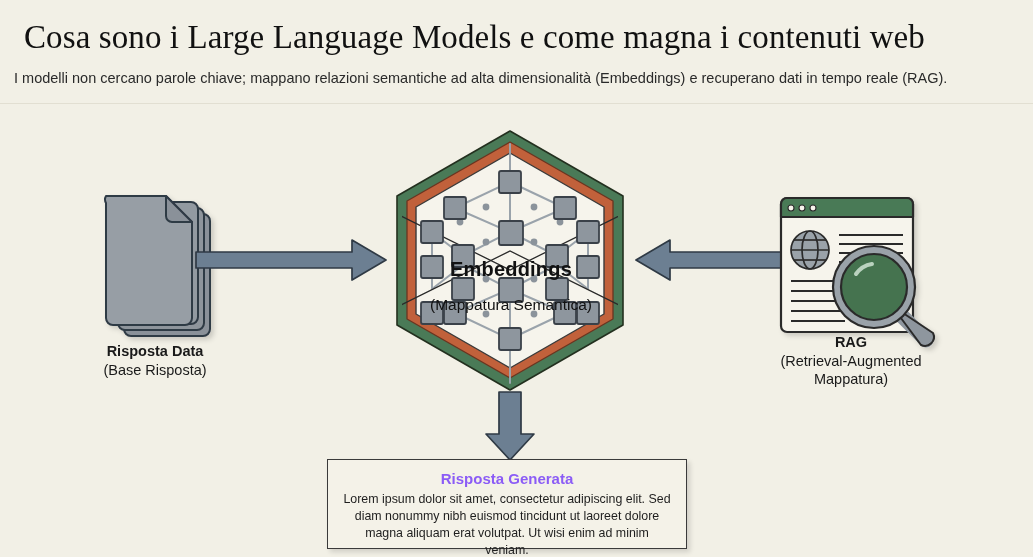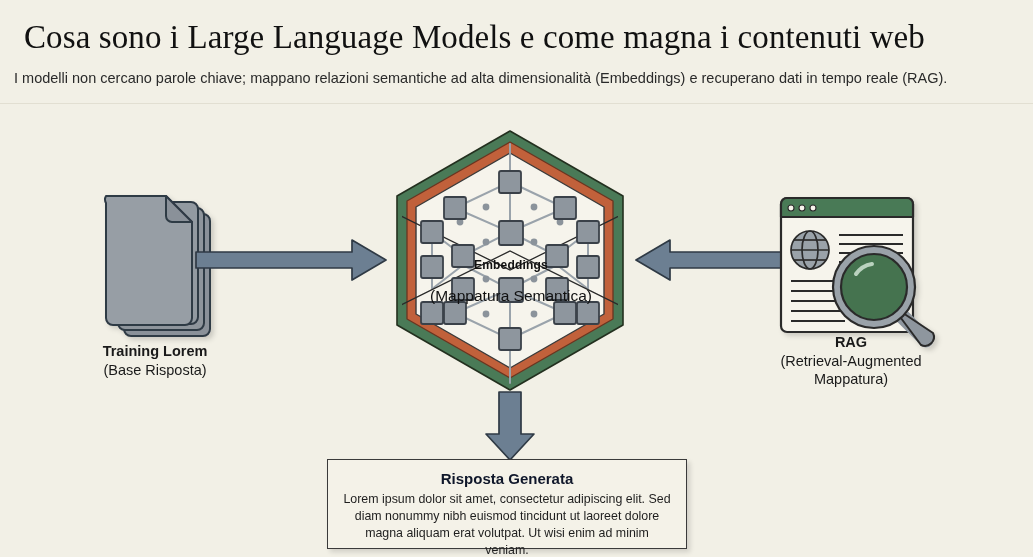--- a/index.html
+++ b/index.html
@@ -79,21 +79,21 @@
   }
 
   #hex-label {
     position: absolute;
     left: 386px;
     top: 154px;
     width: 250px;
     text-align: center;
   }
   #hex-label .t1 {
-    font-size: 12px;
+    font-size: 20px;
     font-weight: 700;
     color: #111;
     display: block;
     letter-spacing: 0.2px;
   }
   #hex-label .t2 {
     font-size: 15.5px;
     font-weight: 400;
     color: #111;
     display: block;
@@ -123,21 +123,21 @@
     box-sizing: border-box;
     background: #f4f2e8;
     border: 1.6px solid #3a3a3a;
     box-shadow: 3px 3px 5px rgba(0,0,0,0.14);
     padding: 10px 14px 8px 14px;
     text-align: center;
   }
   #response-title {
     font-size: 15px;
     font-weight: 700;
-    color: #0f172a;
+    color: #8b5cf6;
     margin-bottom: 4px;
   }
   #response-body {
     font-size: 12.4px;
     font-weight: 400;
     color: #1e1e1e;
     line-height: 1.38;
   }
 </style>
 </head>
@@ -312,21 +312,21 @@
       </g>
     </g>
   </svg>
 
   <div id="hex-label">
     <span class="t1">Embeddings</span>
     <span class="t2">(Mappatura Semantica)</span>
   </div>
 
   <div class="lbl" id="training-label">
-    <span class="t1">Training Lorem</span>
+    <span class="t1">Risposta Data</span>
     <span class="t2">(Base Risposta)</span>
   </div>
 
   <div class="lbl" id="rag-label">
     <span class="t1">RAG</span>
     <span class="t2">(Retrieval-Augmented</span>
     <span class="t2">Mappatura)</span>
   </div>
 
   <div id="response-box">

